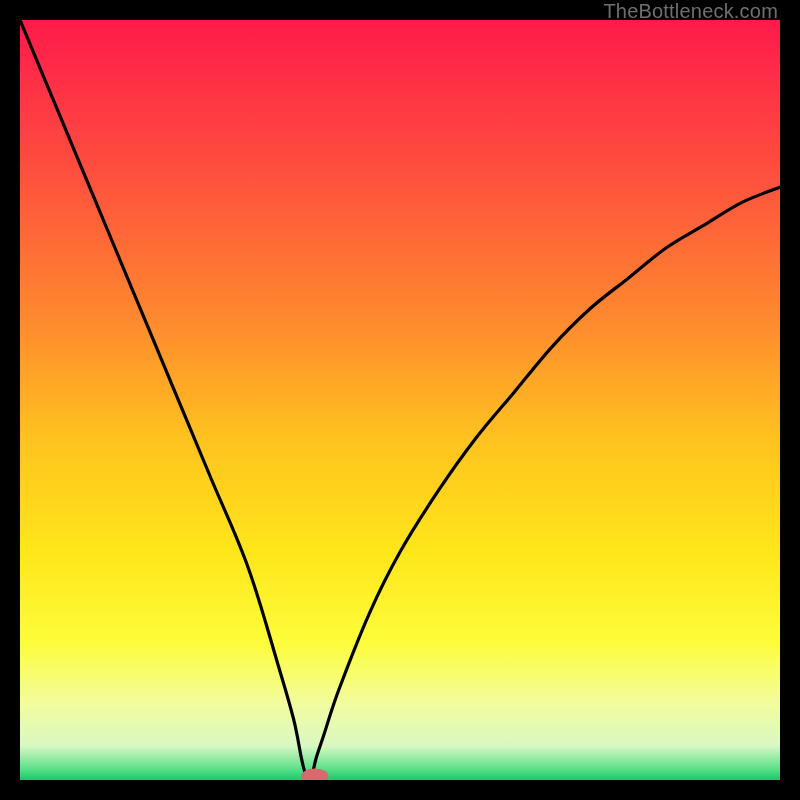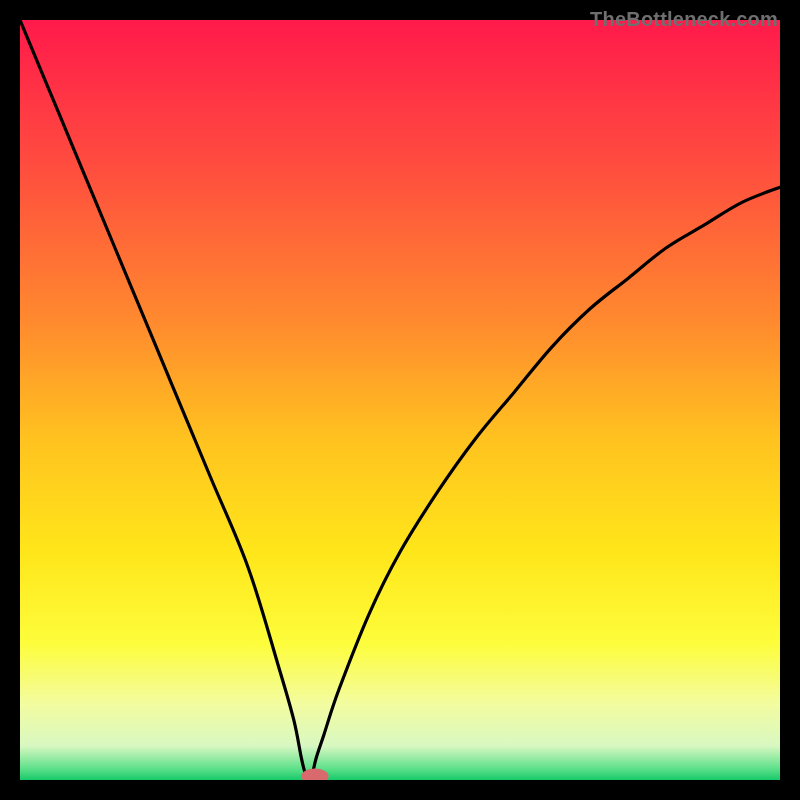--- a/index.html
+++ b/index.html
@@ -14,25 +14,25 @@
   .frame {
     position: absolute;
     left: 20px;
     top: 20px;
     width: 760px;
     height: 760px;
     background: #000;
   }
   .watermark {
     position: absolute;
-    top: 8px;
+    top: 0;
     right: 22px;
     color: #6f6f6f;
     font-size: 20px;
-    font-weight: 700;
+    font-weight: 400;
     letter-spacing: 0.2px;
     z-index: 10;
   }
   svg {
     display: block;
   }
 </style>
 </head>
 <body>
 

